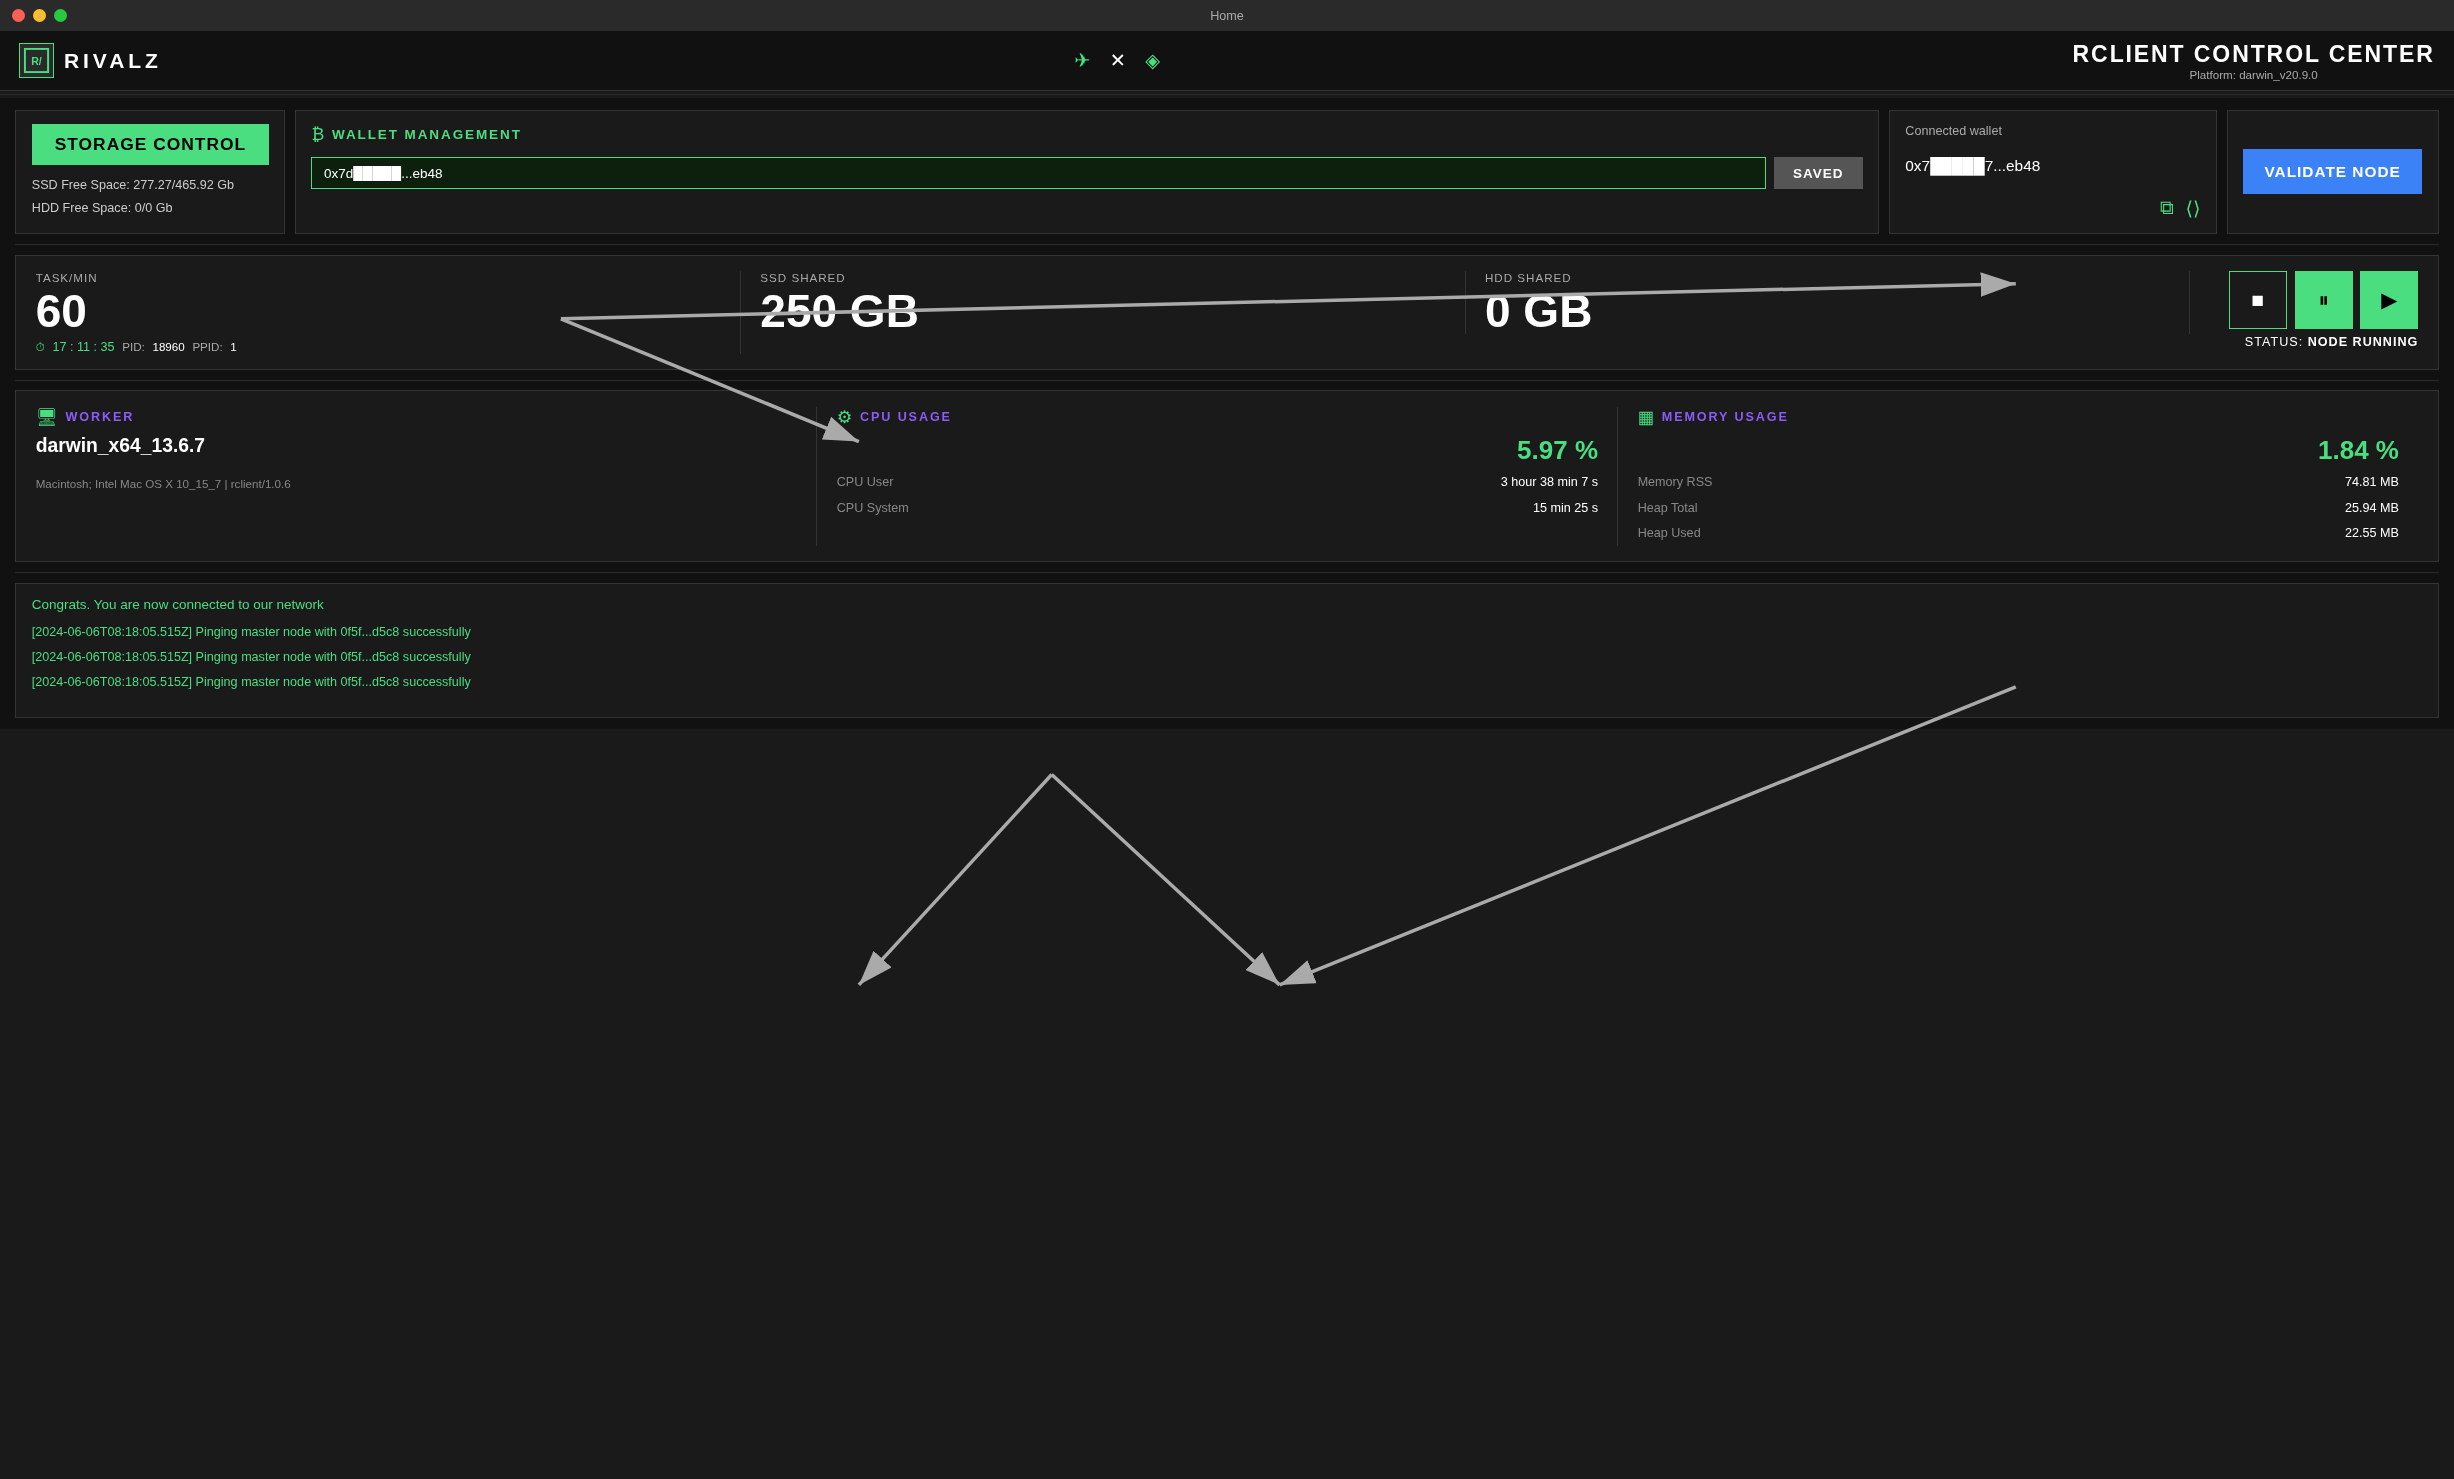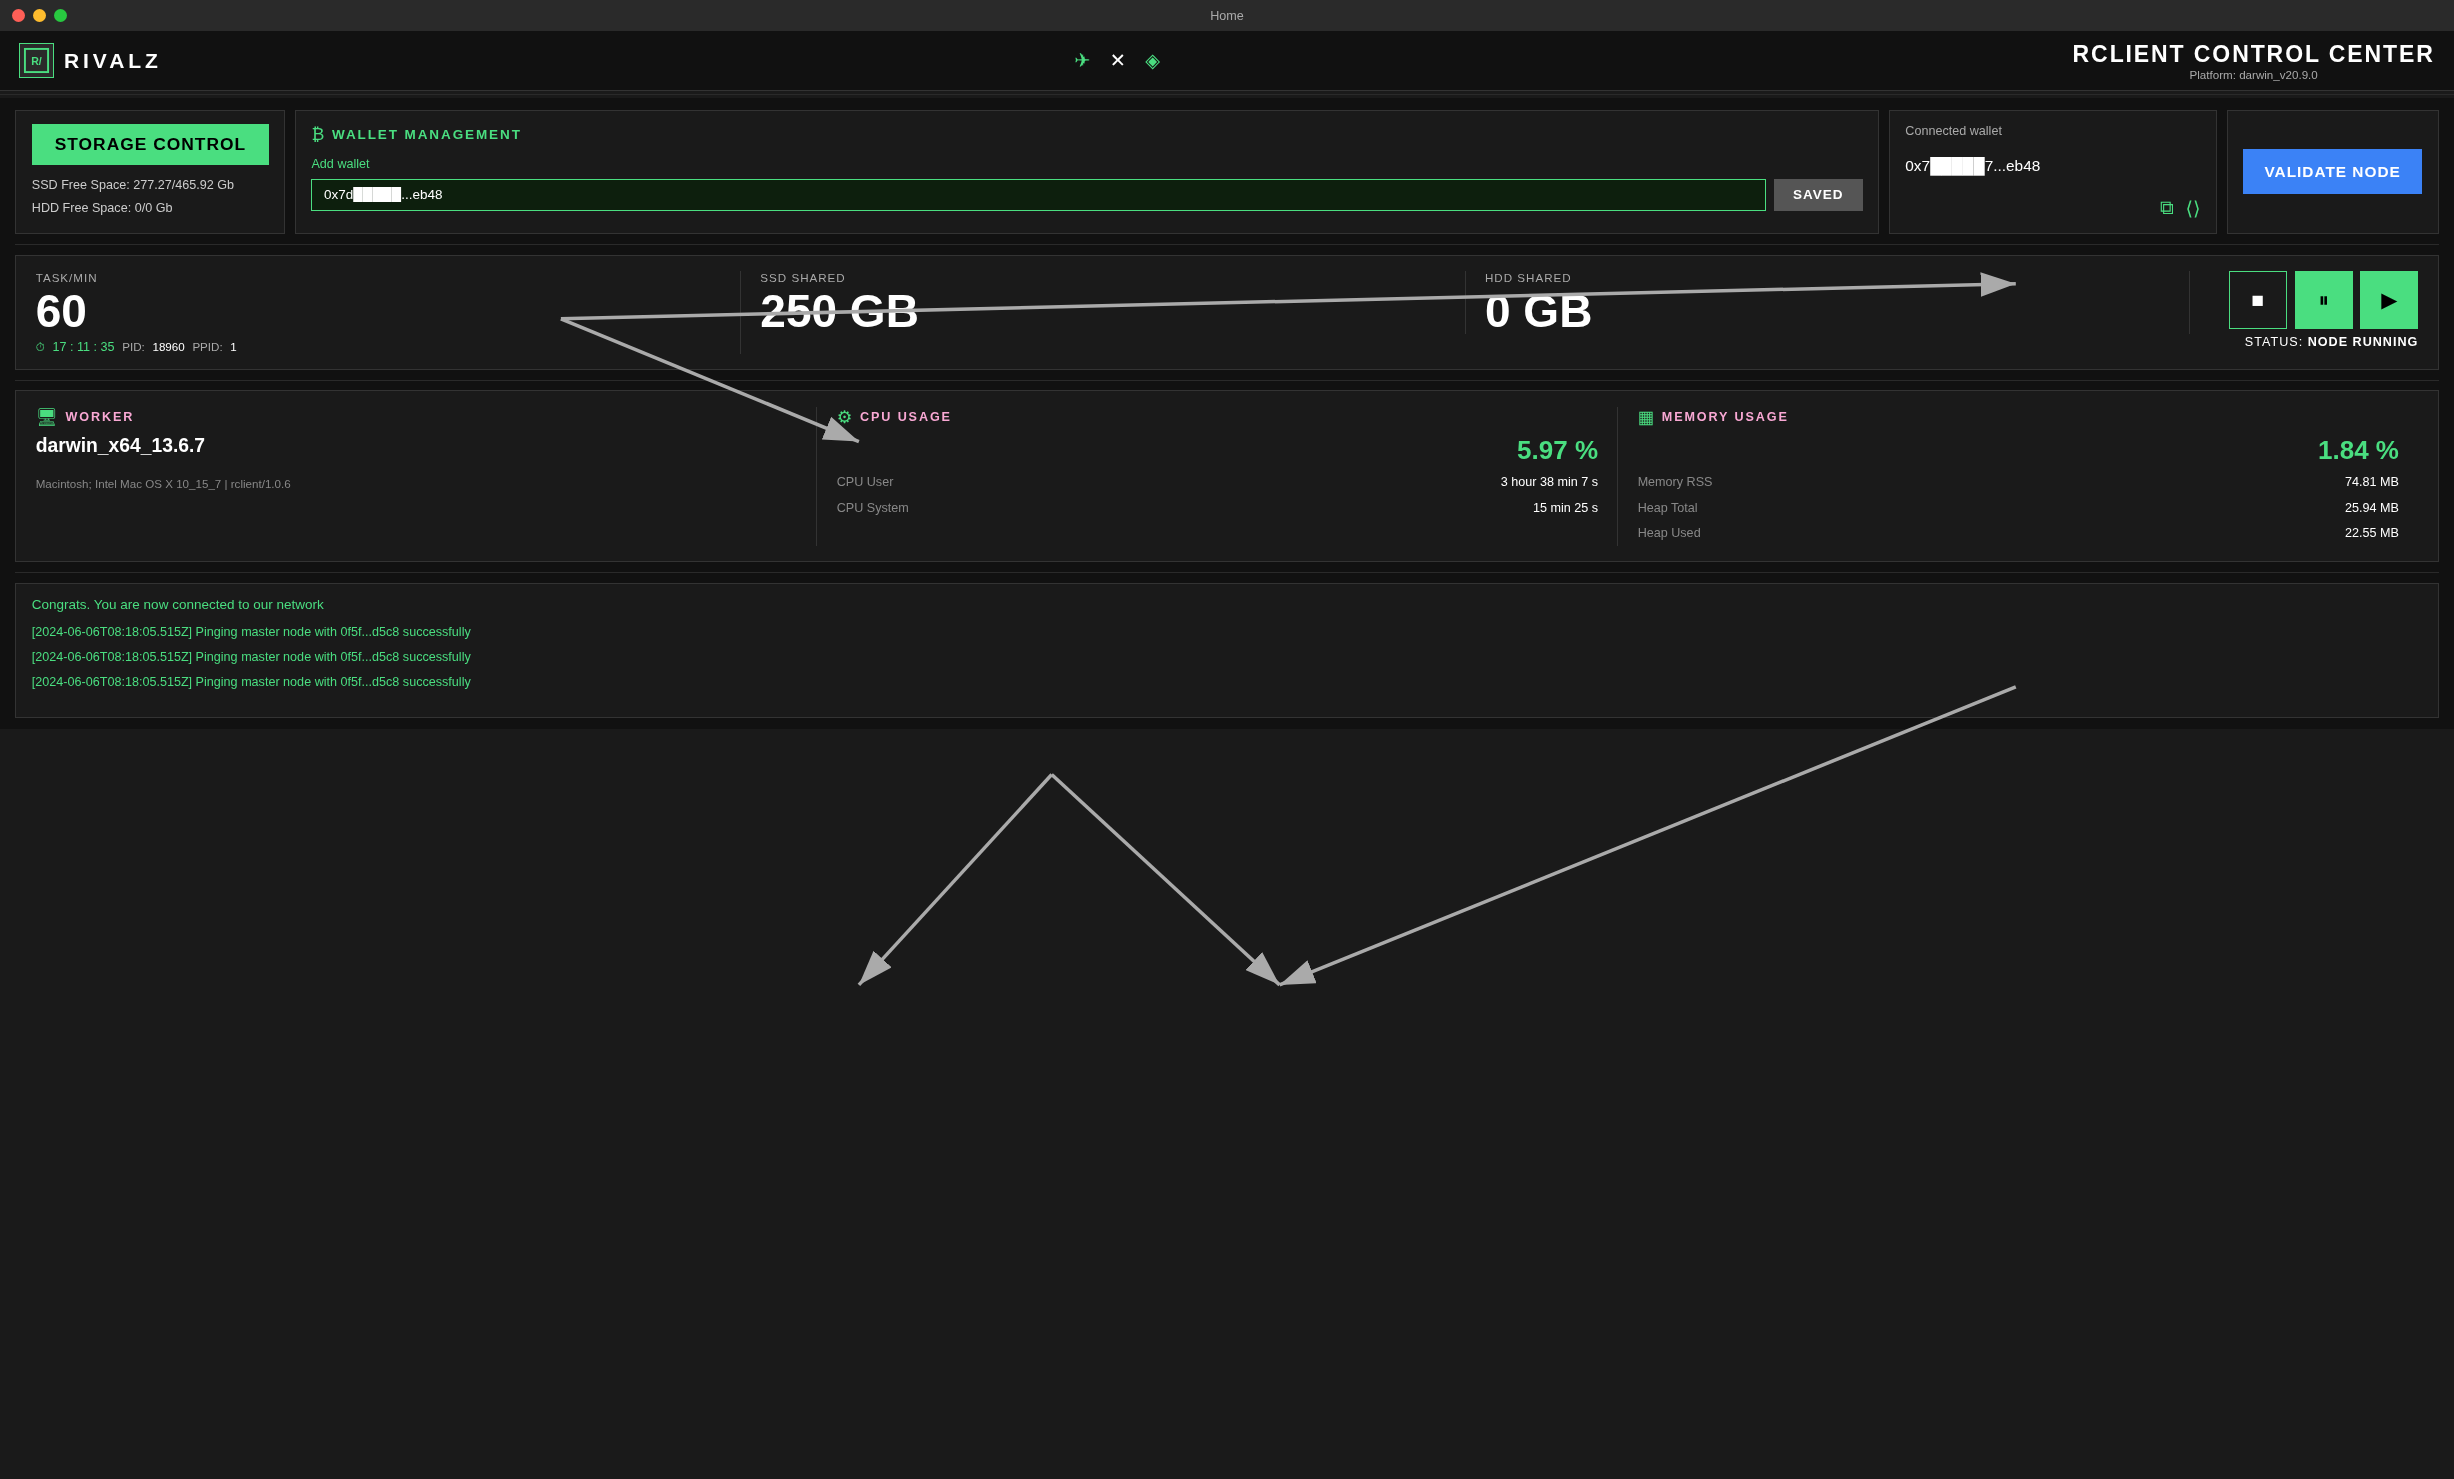--- a/index.html
+++ b/index.html
@@ -333,21 +333,21 @@
       margin-bottom: 7.7px;
     }
     .info-header-icon {
       color: #4ade80;
       font-size: 17.4px;
     }
     .info-header-text {
       font-size: 12.6px;
       font-weight: bold;
       letter-spacing: 1.9px;
-      color: #f9a8d4;
+      color: #8b5cf6;
       text-align: center;
     }
     .info-value-large {
       font-size: 19.3px;
       font-weight: bold;
       color: #fff;
     }
     .info-detail {
       font-size: 11.6px;
       color: #888;
@@ -458,21 +458,20 @@
           <span>0/0 Gb</span>
         </div>
       </div>
     </div>
 
     <div class="wallet-box">
       <div class="wallet-header">
         <span class="wallet-header-icon">₿</span>
         <span class="wallet-header-text">WALLET MANAGEMENT</span>
       </div>
-      <div class="wallet-add-label">Add wallet</div>
       <div class="wallet-input-row">
         <input class="wallet-input" type="text" value="0x7d█████...eb48" style="">
         <button class="wallet-save-btn">SAVED</button>
       </div>
     </div>
 
     <div class="connected-wallet">
       <div class="connected-label">Connected wallet</div>
       <div class="connected-addr">0x7█████7...eb48</div>
       <div class="connected-icons">

